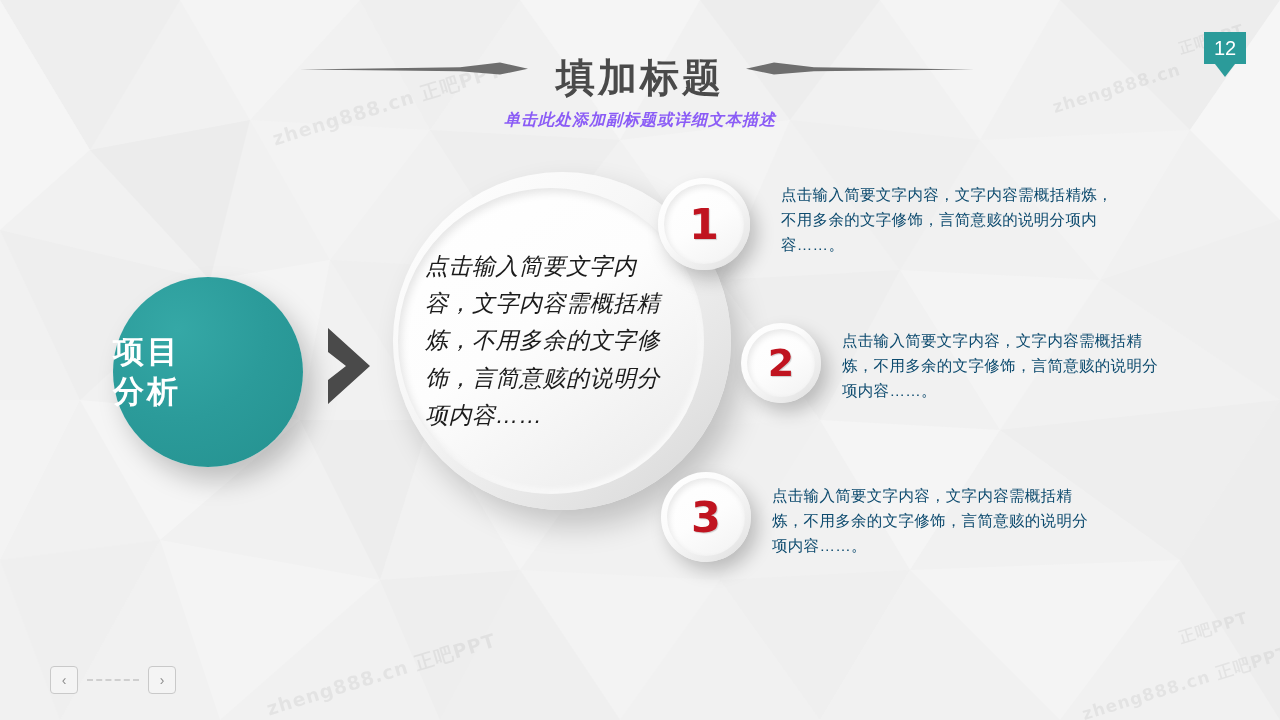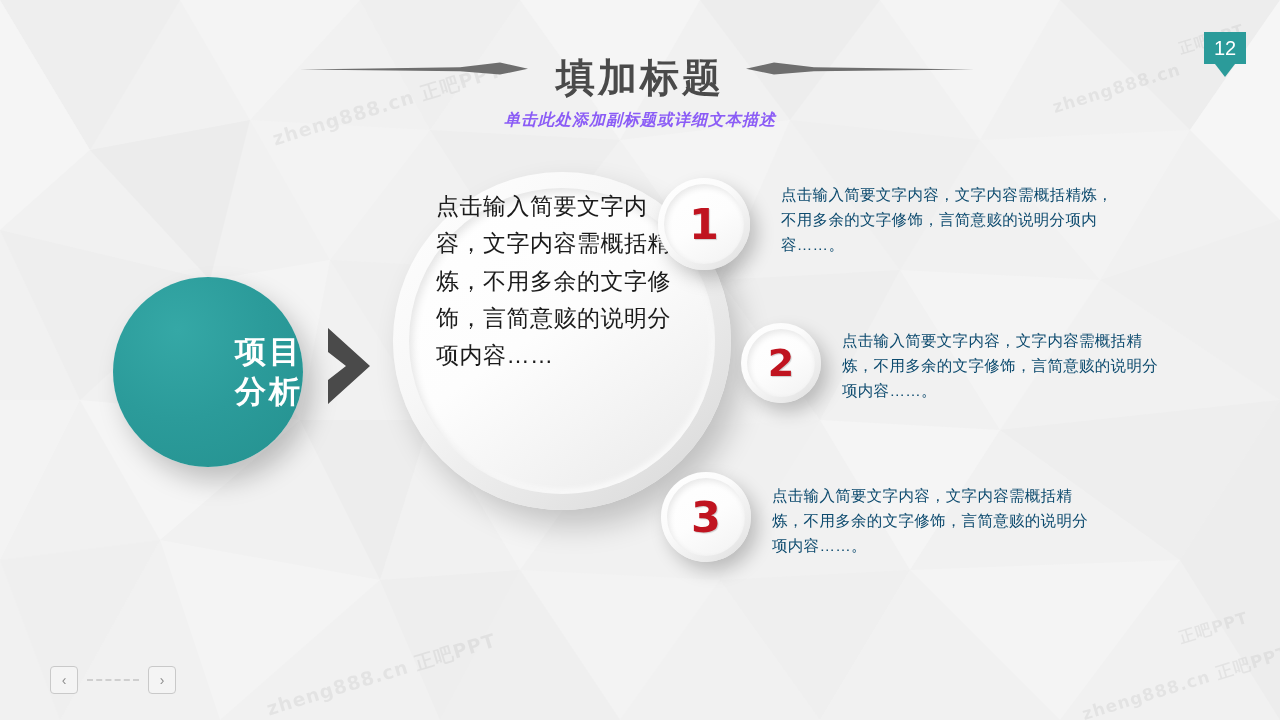--- a/index.html
+++ b/index.html
@@ -71,45 +71,45 @@
   .dart-left  { left: 300px; }
   .dart-right { left: 746px; }
 
   
   .teal-circle {
     position: absolute; left: 113px; top: 277px;
     width: 190px; height: 190px; border-radius: 50%;
     background: radial-gradient(circle at 34% 28%, #35a8a6 0%, #2b9b9a 48%, #24918f 100%);
     box-shadow: 10px 14px 26px rgba(0,0,0,0.22), 0 0 0 0 rgba(0,0,0,0);
     display: flex; flex-direction: column;
-    align-items: flex-end; justify-content: center;
+    align-items: flex-start; justify-content: center;
     color: #ffffff;
     z-index: 6;
   }
   .teal-circle .tl {
     font-size: 31px; font-weight: 700; letter-spacing: 3px; line-height: 1.3;
   }
 
   
   .chevron { position: absolute; left: 326px; top: 328px; z-index: 6; }
 
   
   .big-circle {
     position: absolute; left: 393px; top: 172px;
     width: 338px; height: 338px; border-radius: 50%;
     background: linear-gradient(138deg, #ffffff 0%, #f7f7f7 38%, #e6e6e6 72%, #d6d6d6 100%);
     box-shadow: 12px 16px 30px rgba(0,0,0,0.20);
     z-index: 4;
   }
   .big-circle-inner {
-    position: absolute; left: 16px; top: 16px;
+    position: absolute; left: 5px; top: 16px;
     width: 306px; height: 306px; border-radius: 50%;
     background: linear-gradient(145deg, #ffffff 0%, #fdfdfd 45%, #f1f1f1 78%, #e9e9e9 100%);
     box-shadow: inset 3px 4px 9px rgba(0,0,0,0.10), inset -2px -3px 7px rgba(255,255,255,0.9);
-    display: flex; justify-content: center;
+    display: flex; align-items: center; justify-content: center; font-style: italic;
   }
   .big-text {
     width: 252px;
     font-size: 23px; line-height: 1.62; color: #1b1b1b;
     text-align: left;
     letter-spacing: 0.5px;
   }
 
   
   .num-circle {

